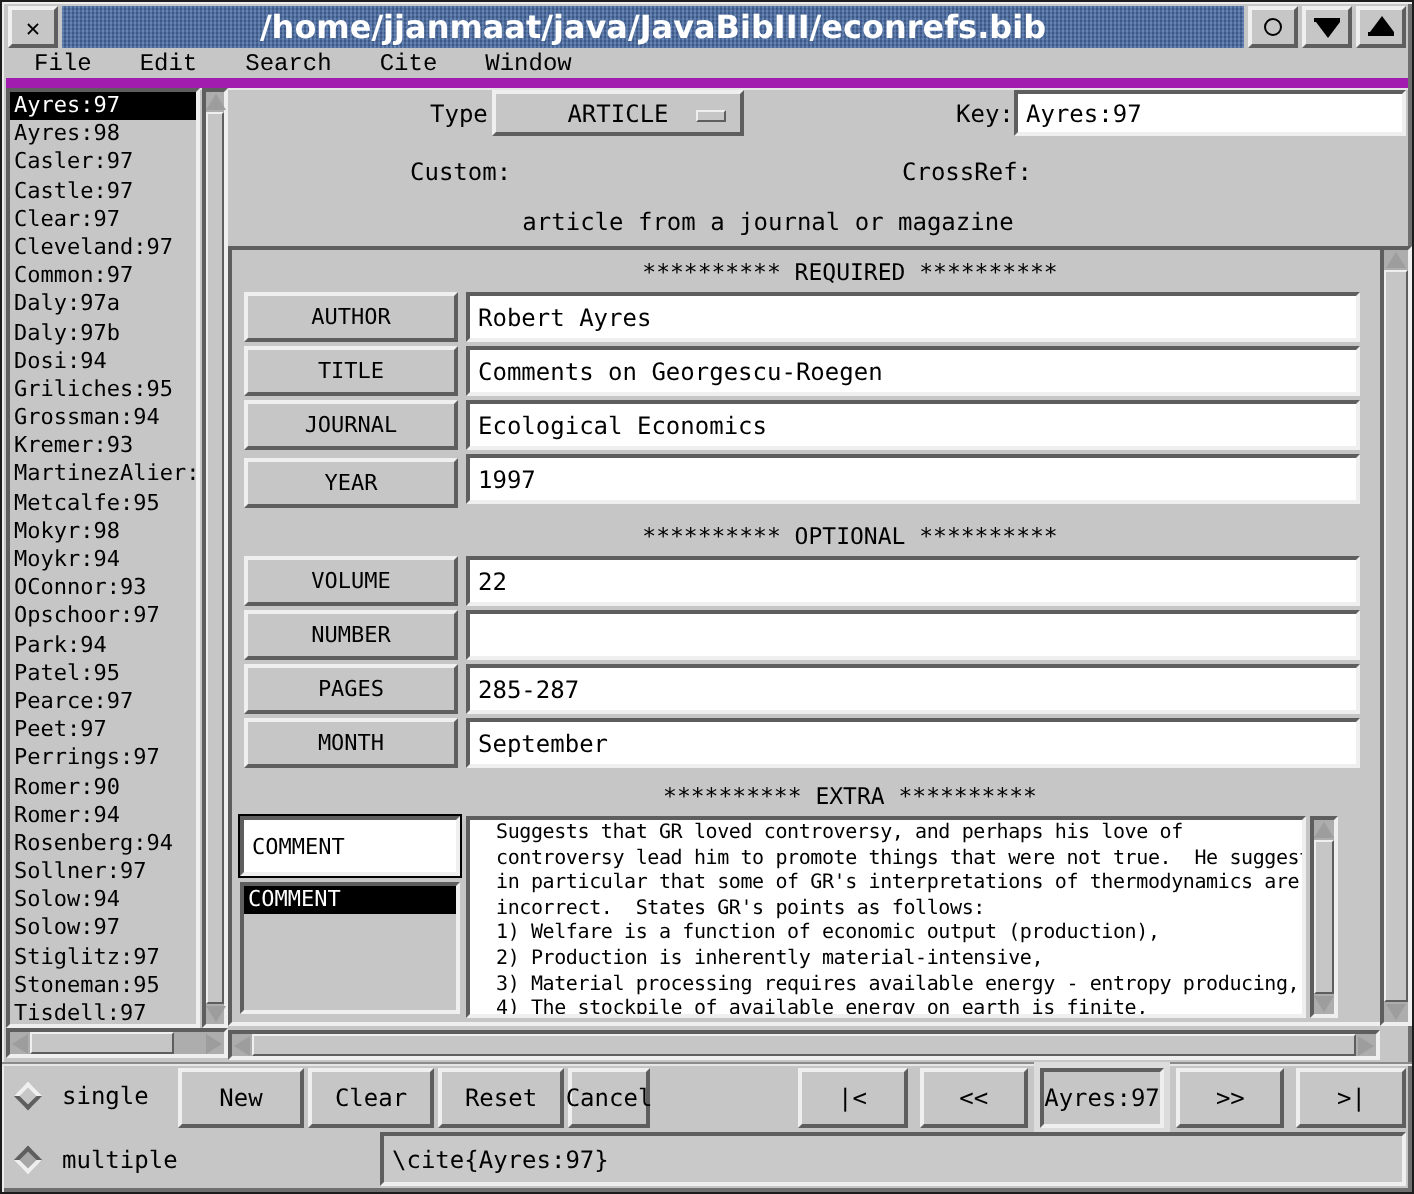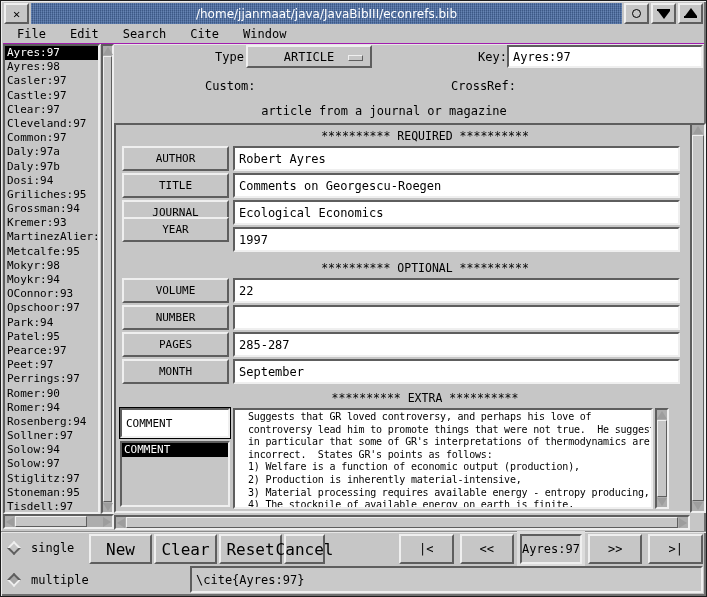--- a/index.html
+++ b/index.html
@@ -14,37 +14,37 @@
   }
 
   
   .raised  { background:#c6c6c6; border:2px solid; border-color:#efefef #5e5e5e #5e5e5e #efefef; }
   .white-field { background:#ffffff; border:2px solid; border-color:#5e5e5e #efefef #efefef #5e5e5e; }
 
   
   .titlebar { position:absolute; left:2px; top:2px; width:701px; height:21px; display:flex; align-items:stretch; background:#c6c6c6; }
   .tb-btn { width:25px; margin:0 1px; display:flex; align-items:center; justify-content:center; cursor:pointer; font-weight:bold; font-size:12px; }
   .tb-title {
-    flex:1; margin:0 1px; color:#ffffff; font-family:"DejaVu Sans", sans-serif; font-weight:normal; font-size:12px;
+    flex:1; margin:0 1px; color:#ffffff; font-family:"DejaVu Sans", sans-serif; font-weight:bold; font-size:16px;
     display:flex; align-items:center; justify-content:center; overflow:hidden; white-space:nowrap;
     background:
       repeating-linear-gradient(90deg, rgba(255,255,255,0.10) 0 1px, rgba(0,0,0,0.12) 1px 2px),
       repeating-linear-gradient(0deg, rgba(255,255,255,0.06) 0 1px, rgba(0,0,0,0.08) 1px 2px),
       #4a6da6;
     border:1px solid #31movie4c75; border-color:#5e82b5 #2f4a73 #2f4a73 #5e82b5;
   }
   .glyph-circle { width:9px; height:9px; border:1.5px solid #000; border-radius:50%; }
   .glyph-tri-down { width:0; height:0; border-left:6px solid transparent; border-right:6px solid transparent; border-top:8px solid #000; margin-top:3px; position:relative; }
   .glyph-bar-top { position:absolute; left:3px; top:3px; width:13px; height:2px; background:#000; }
   .glyph-tri-up { width:0; height:0; border-left:6px solid transparent; border-right:6px solid transparent; border-bottom:8px solid #000; margin-bottom:3px; position:relative; }
   .glyph-bar-bottom { position:absolute; left:3px; bottom:3px; width:13px; height:2px; background:#000; }
   .tb-holder { position:relative; width:19px; height:15px; display:flex; align-items:center; justify-content:center; }
 
   
-  .menubar { position:absolute; left:2px; top:23px; width:701px; height:20px; display:flex; align-items:center; gap:24px; padding-left:14px; border-bottom:1px solid #a21caf; box-shadow:0 1px 0 #e6e6e6; background:#c6c6c6; }
+  .menubar { position:absolute; left:2px; top:23px; width:701px; height:20px; display:flex; align-items:center; gap:24px; padding-left:14px; border-bottom:5px solid #a21caf; box-shadow:0 1px 0 #e6e6e6; background:#c6c6c6;font-family:Liberation Mono, monospace; }
   .menu-item { cursor:pointer; }
 
   
   .bib-list { position:absolute; left:2px; top:43px; width:97px; height:470px; overflow:hidden; background:#c6c6c6; border:2px solid; border-color:#5e5e5e #efefef #efefef #5e5e5e; }
   .bib-item { height:14.2px; line-height:14.2px; font-size:11px; padding-left:2px; white-space:nowrap; cursor:pointer; }
   .bib-item.selected { background:#000; color:#fff; }
 
   
   .trough { background:#adadad; border:2px solid; border-color:#5e5e5e #efefef #efefef #5e5e5e; }
   .sb-v { position:absolute; display:flex; flex-direction:column; align-items:center; }
@@ -75,21 +75,21 @@
   .comment-list { position:absolute; left:4px; top:316px; width:110px; height:66px; border:2px solid; border-color:#5e5e5e #efefef #efefef #5e5e5e; background:#c6c6c6; overflow:hidden; }
   .comment-list-item { height:14px; line-height:14px; font-size:11px; padding-left:2px; background:#000; color:#fff; cursor:pointer; }
   .comment-area { position:absolute; left:117px; top:283px; width:420px; height:101px; overflow:hidden; }
   .comment-text { font-size:10px; letter-spacing:-0.2px; line-height:12.6px; white-space:pre; padding:1px 13px; }
 
   
   .footer-sep { position:absolute; left:0; top:530px; width:707px; height:1px; background:#8a8a8a; box-shadow:0 1px 0 #e6e6e6; }
   .radio-row { position:absolute; left:8px; display:flex; align-items:center; gap:12px; cursor:pointer; }
   .diamond { width:10px; height:10px; transform:rotate(45deg); background:#c6c6c6; border:2px solid; border-color:#efefef #5e5e5e #5e5e5e #efefef; flex:none; }
   .diamond.pressed { background:#a7a7a7; border-color:#5e5e5e #efefef #efefef #5e5e5e; }
-  .btn { position:absolute; height:30px; display:flex; align-items:center; justify-content:center; font-size:16px; cursor:pointer; }
+  .btn { position:absolute; height:30px; display:flex; align-items:center; justify-content:center; font-size:12px; cursor:pointer; }
   .nav-group { position:absolute; left:398px; top:533px; width:304px; height:30px; display:flex; gap:6px; }
   .nav-btn { flex:1; display:flex; align-items:center; justify-content:center; font-size:12px; cursor:pointer; }
   .nav-current { flex:1; display:flex; align-items:center; justify-content:center; font-size:12px; background:#c6c6c6; border:2px solid; border-color:#5e5e5e #efefef #efefef #5e5e5e; box-shadow:0 0 0 3px #dcdcdc; cursor:text; }
   .cite-field { position:absolute; left:189px; top:565px; width:513px; height:27px; background:#c9c9c9; border:2px solid; border-color:#5e5e5e #efefef #efefef #5e5e5e; display:flex; align-items:center; }
 </style>
 </head>
 <body>
 
 <div id="window">
 
@@ -184,21 +184,21 @@
 
   <div class="panel">
     <div class="sec-title" style="top:4px;">********** REQUIRED **********</div>
 
     <div class="fld-label raised" style="top:21px;text-align:right;">AUTHOR</div>
     <div class="fld-input white-field" style="top:21px;"><input class="text-input" value="Robert Ayres" style=""></div>
     <div class="fld-label raised" style="top:48px;">TITLE</div>
     <div class="fld-input white-field" style="top:48px;"><input class="text-input" value="Comments on Georgescu-Roegen" style=""></div>
     <div class="fld-label raised" style="top:75px;">JOURNAL</div>
     <div class="fld-input white-field" style="top:75px;"><input class="text-input" value="Ecological Economics" style=""></div>
-    <div class="fld-label raised" style="top:92px;">YEAR</div>
+    <div class="fld-label raised" style="top:104px;">YEAR</div>
     <div class="fld-input white-field" style="top:102px;"><input class="text-input" value="1997" style=""></div>
 
     <div class="sec-title" style="top:136px;">********** OPTIONAL **********</div>
 
     <div class="fld-label raised" style="top:153px;">VOLUME</div>
     <div class="fld-input white-field" style="top:153px;"><input class="text-input" value="22" style=""></div>
     <div class="fld-label raised" style="top:180px;">NUMBER</div>
     <div class="fld-input white-field" style="top:180px;"><input class="text-input" value="" style=""></div>
     <div class="fld-label raised" style="top:207px;">PAGES</div>
     <div class="fld-input white-field" style="top:207px;"><input class="text-input" value="285-287" style=""></div>

